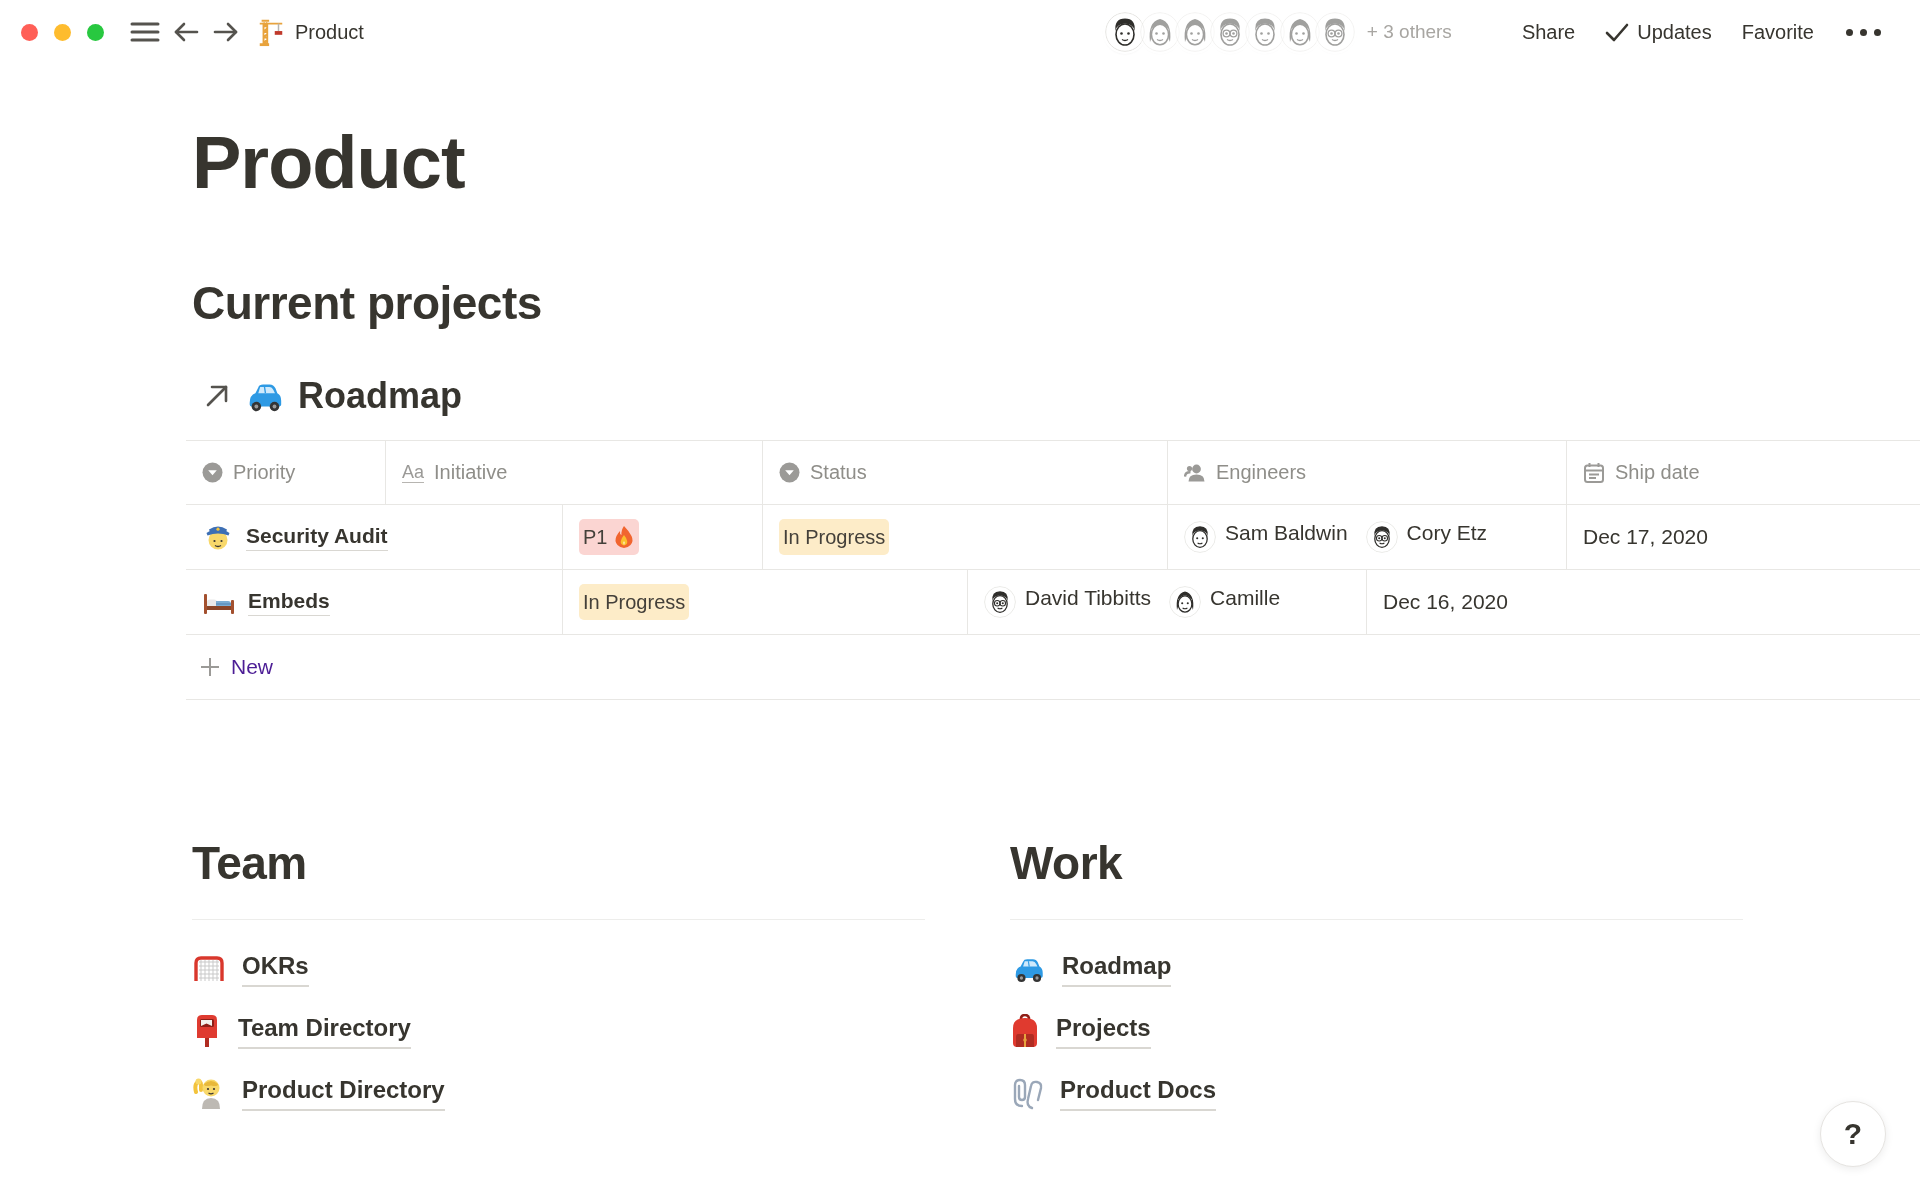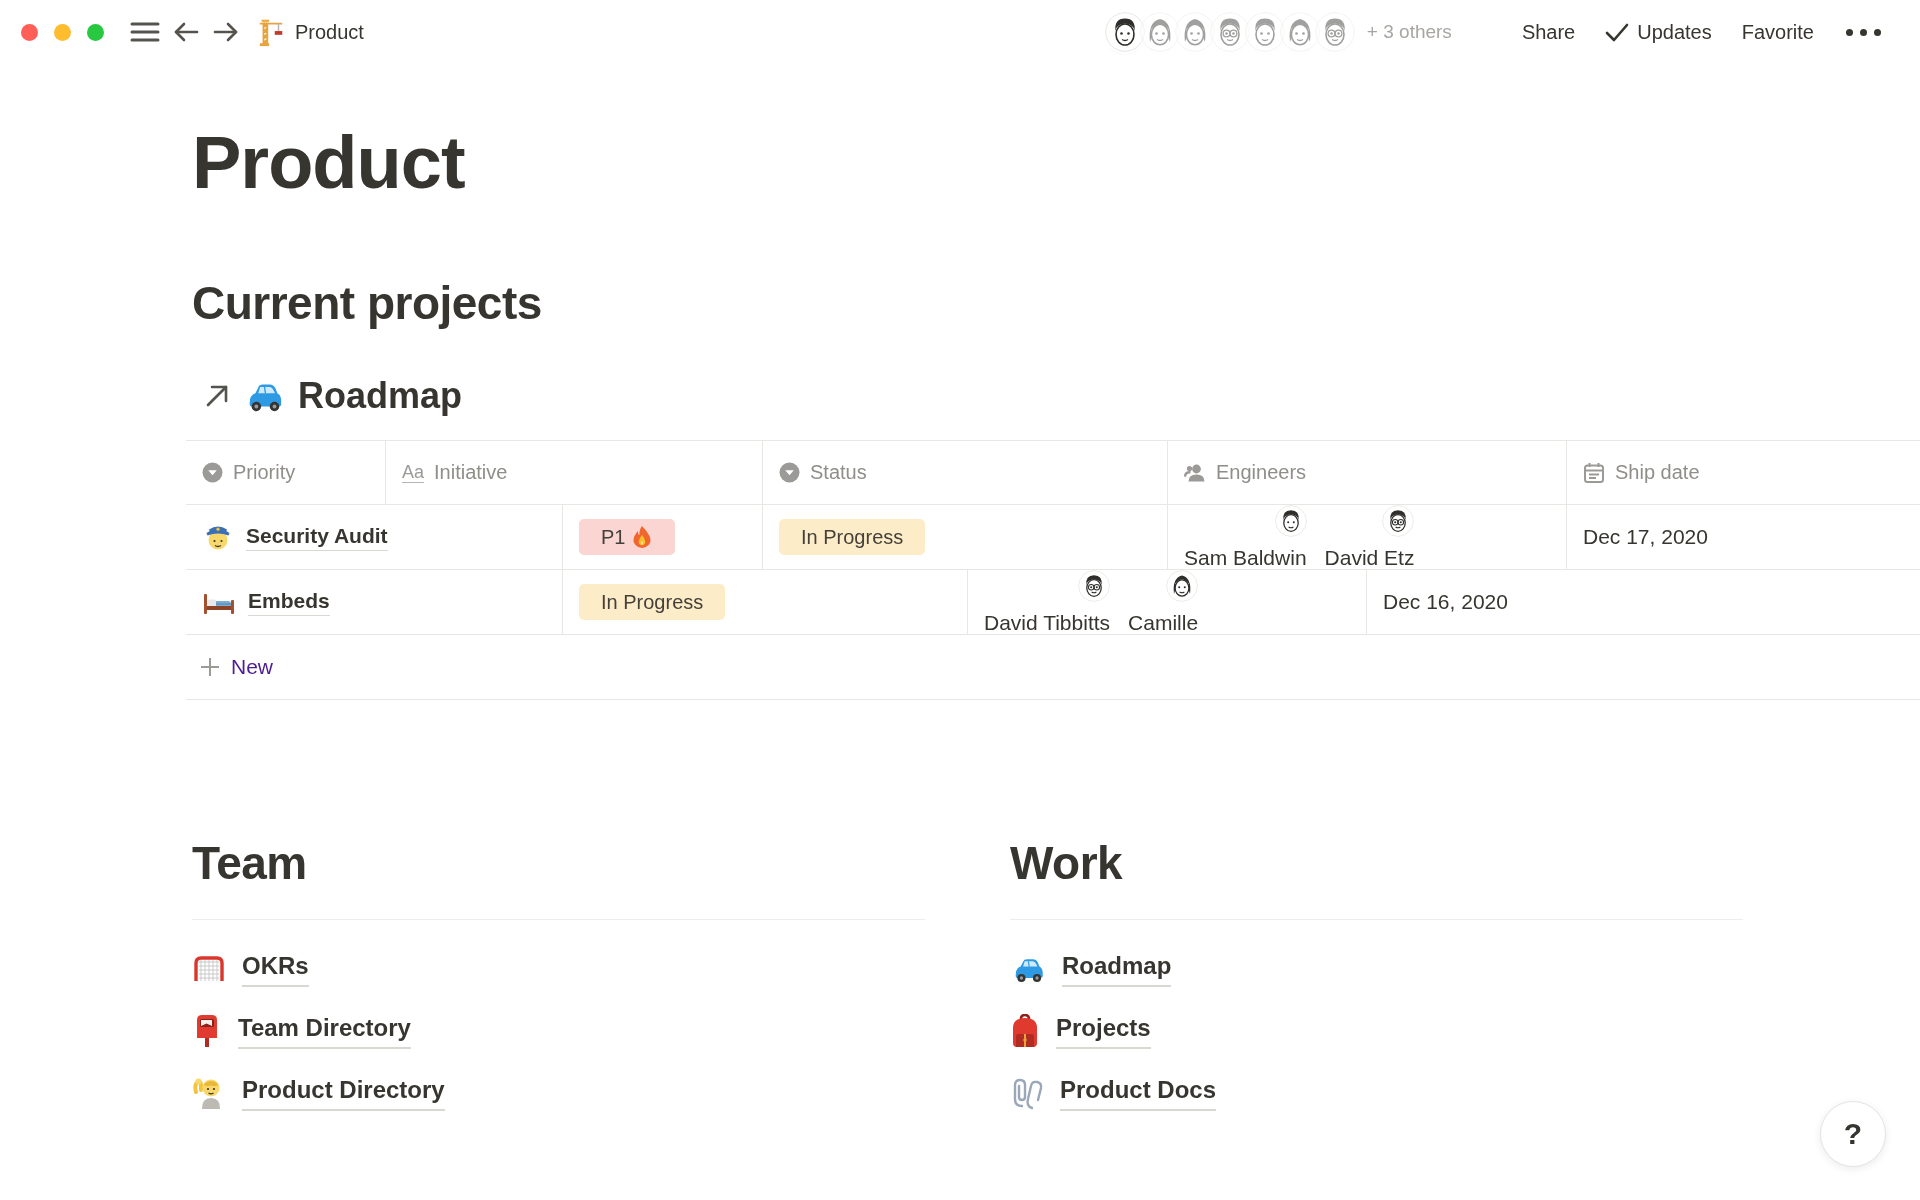--- a/index.html
+++ b/index.html
@@ -43,22 +43,22 @@
   .t-row{display:flex;align-items:stretch;border-bottom:1px solid #e8e7e4;height:65px;box-sizing:border-box;}
   .t-row.header{border-top:1px solid #e8e7e4;color:#8f8e89;}
   .t-cell{box-sizing:border-box;display:flex;align-items:center;gap:10px;padding:0 16px;overflow:hidden;white-space:nowrap;}
   .t-row.header .t-cell,.t-row.data .t-cell{border-right:1px solid #e8e7e4;}
   .t-row .t-cell:last-child{border-right:none;}
   .c-init{width:377px;}.c-prio{width:200px;}.c-status{width:405px;}.c-eng{width:399px;}.c-date{flex:1;}
   .hdr-label{font-size:20px;}
   .aa-icon{font-size:18px;color:#9b9a97;border-bottom:1.5px solid #b7b5b1;line-height:1;padding-bottom:1px;}
   .init-link{display:flex;align-items:center;gap:12px;cursor:pointer;}
   .init-title{font-size:21px;font-weight:600;border-bottom:1.5px solid #d9d7d2;padding-bottom:2px;}
-  .chip{display:inline-flex;align-items:center;gap:6px;height:36px;padding:0 22px;border-radius:5px;font-size:20px;color:#44403a;}
-  .eng-item{display:flex;align-items:flex-end;gap:9px;font-size:21px;flex-direction:column;}
+  .chip{display:inline-flex;align-items:center;gap:6px;height:36px;padding:0 4px;border-radius:5px;font-size:20px;color:#44403a;}
+  .eng-item{display:flex;align-items:flex-start;gap:9px;font-size:21px;}
   .eng-item + .eng-item{margin-left:8px;}
   .t-avatar{width:32px;height:32px;border-radius:50%;flex:0 0 auto;}
   .date-text{font-size:21px;}
   .new-row{display:flex;align-items:center;gap:10px;height:64px;border-bottom:1px solid #e8e7e4;color:#4c1d95;font-size:21px;padding-left:13px;cursor:pointer;}
   
   .cols{position:absolute;left:192px;top:840px;display:grid;grid-template-columns:733px 733px;column-gap:85px;}
   .col .h2{display:block;height:56px;}
   .col .divider{height:1px;background:#ededeb;margin-top:23px;}
   .linklist{margin-top:18px;}
   .plink{display:flex;align-items:center;gap:16px;height:62px;cursor:pointer;}
@@ -291,21 +291,21 @@
         <span class="eng-item">
           <svg class="t-avatar" viewBox="0 0 40 40">
               <use href="#face"></use>
             </svg>
           <span>Sam Baldwin</span>
         </span>
         <span class="eng-item">
           <svg class="t-avatar" viewBox="0 0 40 40">
               <use href="#face-glasses"></use>
             </svg>
-          <span>David Etz</span>
+          <span>Cory Etz</span>
         </span>
       </div>
       <div class="t-cell c-date">
         <span class="date-text">Dec 17, 2020</span>
       </div>
     </div>
 
     <div class="t-row data">
       <div class="t-cell c-init">
         <div class="init-link">

